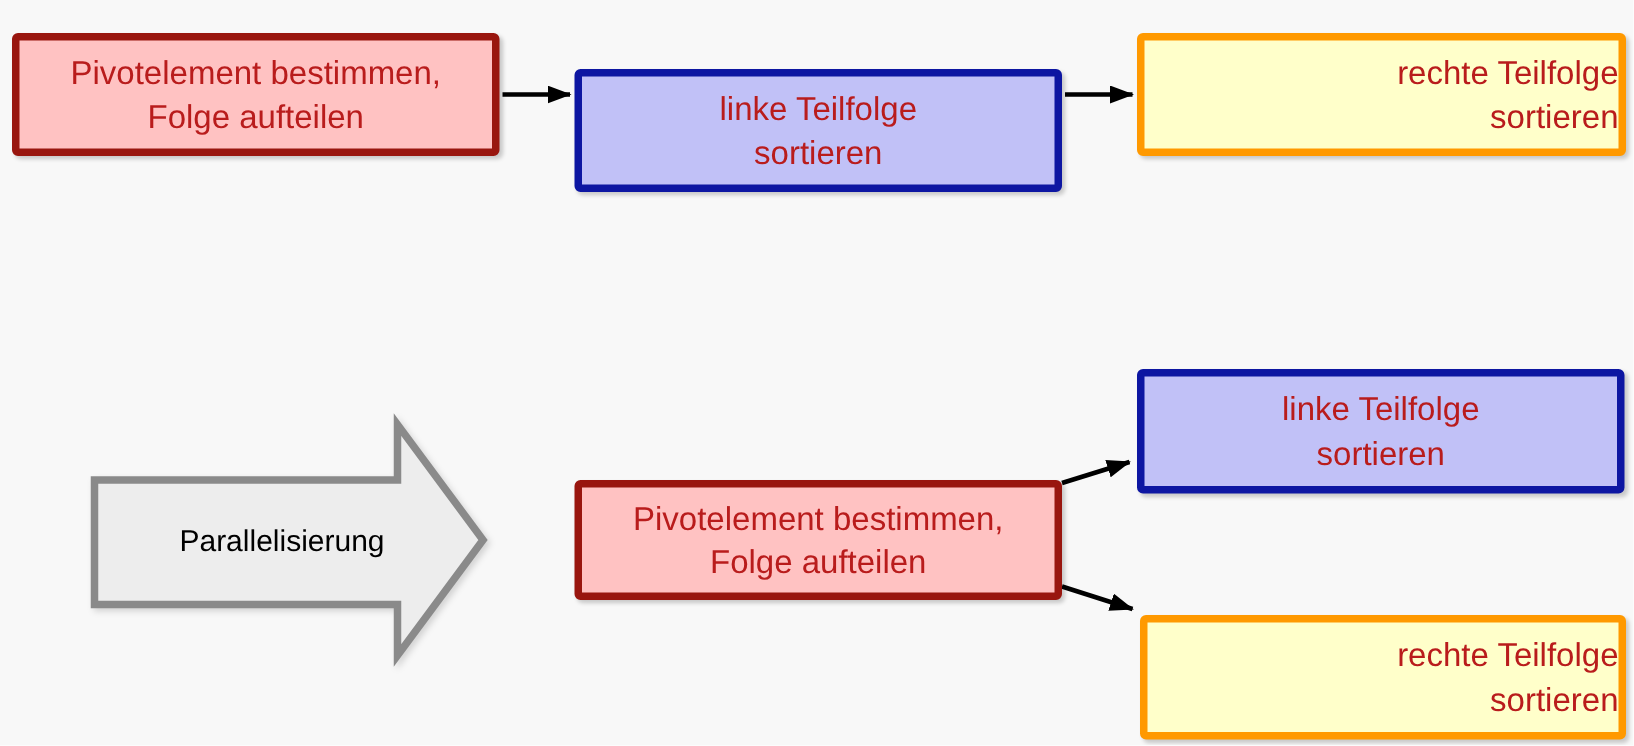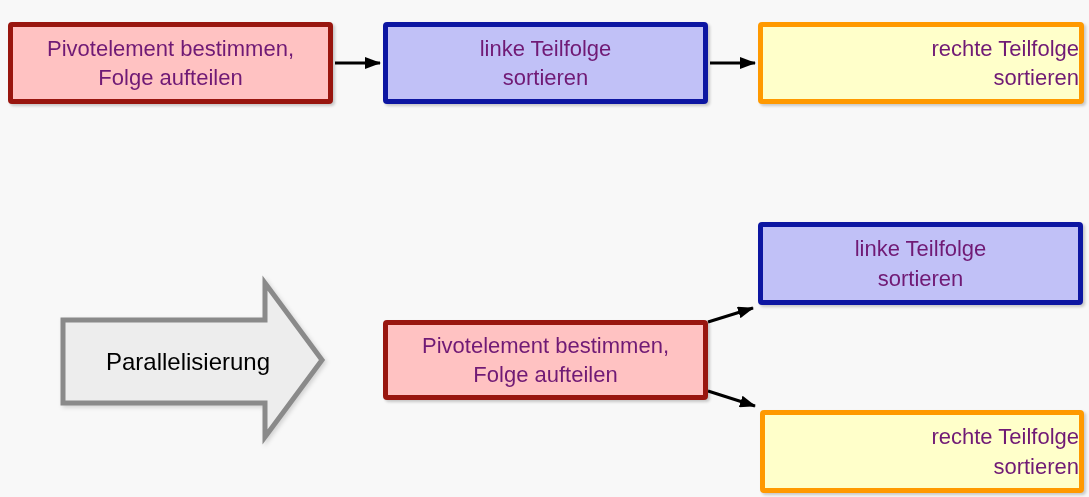--- a/index.html
+++ b/index.html
@@ -43,44 +43,44 @@
     border-width: 5px;
     border-style: solid;
     border-radius: 4px;
     display: flex;
     flex-direction: column;
     align-items: center;
     justify-content: center;
     text-align: center;
     font-size: 22px;
     line-height: 1.32;
-    color: #701a75;
+    color: #b91c1c;
     box-shadow: 2px 2px 3px rgba(0,0,0,0.20);
   }
   .box.pivot  { background: var(--pivot-fill, #ffc2c2);  border-color: var(--pivot-border, #99160f); }
-  .box.left   { background: var(--left-fill, #c1c1f7);   border-color: var(--left-border, #0d16a2); }
+  .box.left   { background: var(--left-fill, #c1c1f7);   border-color: var(--left-border, #0d16a2); margin-top: 24px; }
   .box.right  { background: var(--right-fill, #ffffca);  border-color: var(--right-border, #ff9900); align-items: flex-end; }
 
   .box.seq-pivot  { left: 8px;   top: 22px;  width: 325px; height: 82px; }
   .box.seq-left   { left: 383px; top: 22px;  width: 325px; height: 82px; }
   .box.seq-right  { left: 758px; top: 22px;  width: 326px; height: 82px; }
   .box.par-pivot  { left: 383px; top: 320px; width: 325px; height: 80px; }
   .box.par-left   { left: 758px; top: 222px; width: 325px; height: 83px; }
   .box.par-right  { left: 760px; top: 410px; width: 324px; height: 83px; }
 
   .block-arrow-label {
     position: absolute;
     left: 63px;
     top: 320px;
     width: 250px;
     height: 83px;
     display: flex;
     align-items: center;
     justify-content: center;
-    font-size: 24px;
+    font-size: 20px;
     color: #000;
   }
 </style>
 </head>
 <body>
 
 <div class="canvas">
 
   <svg class="overlay" viewBox="0 0 1089 497">
     <defs>

